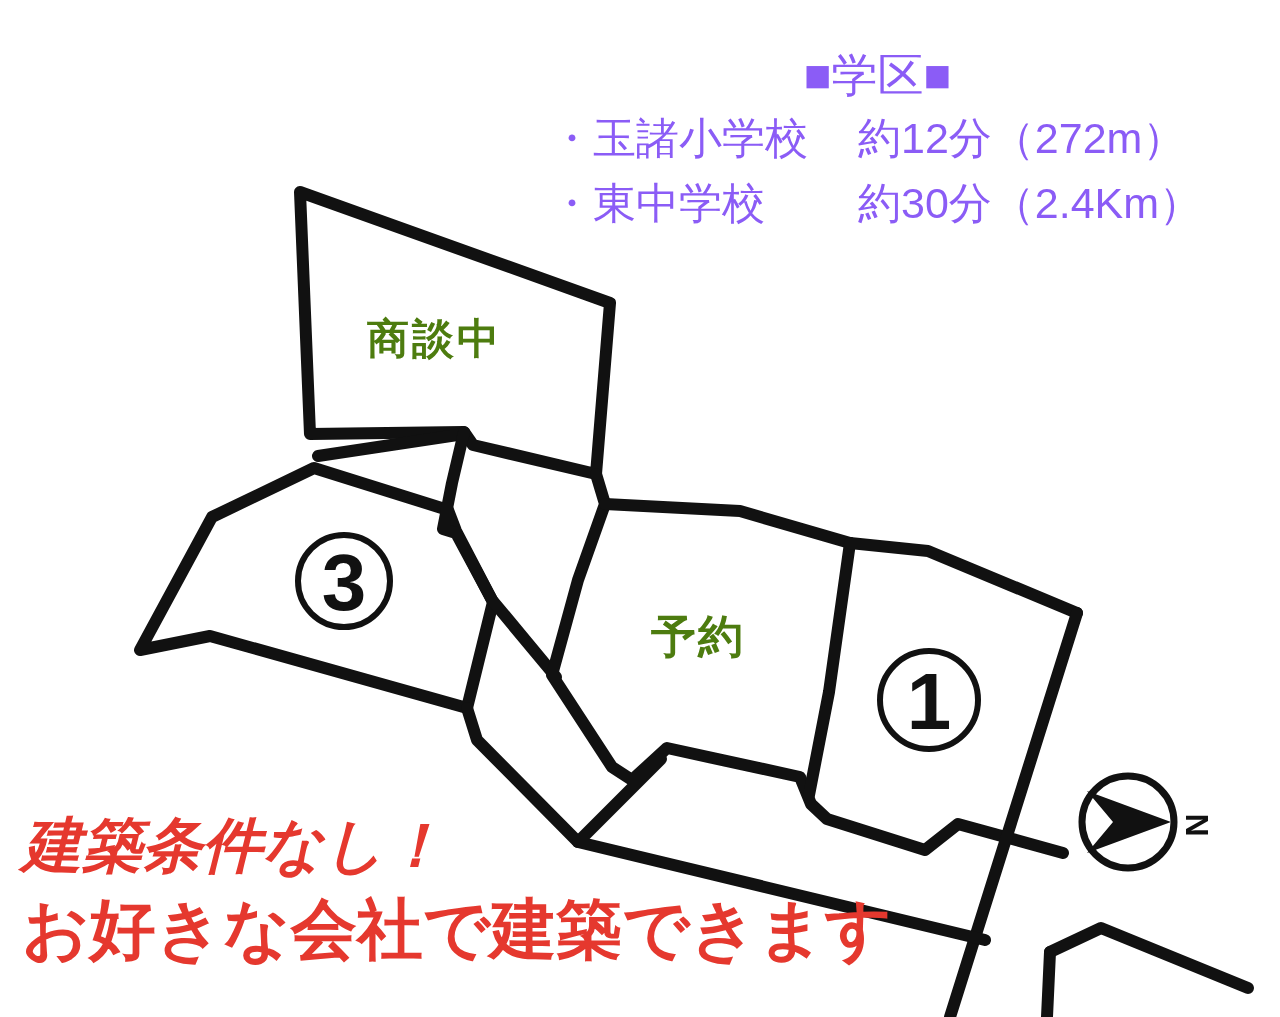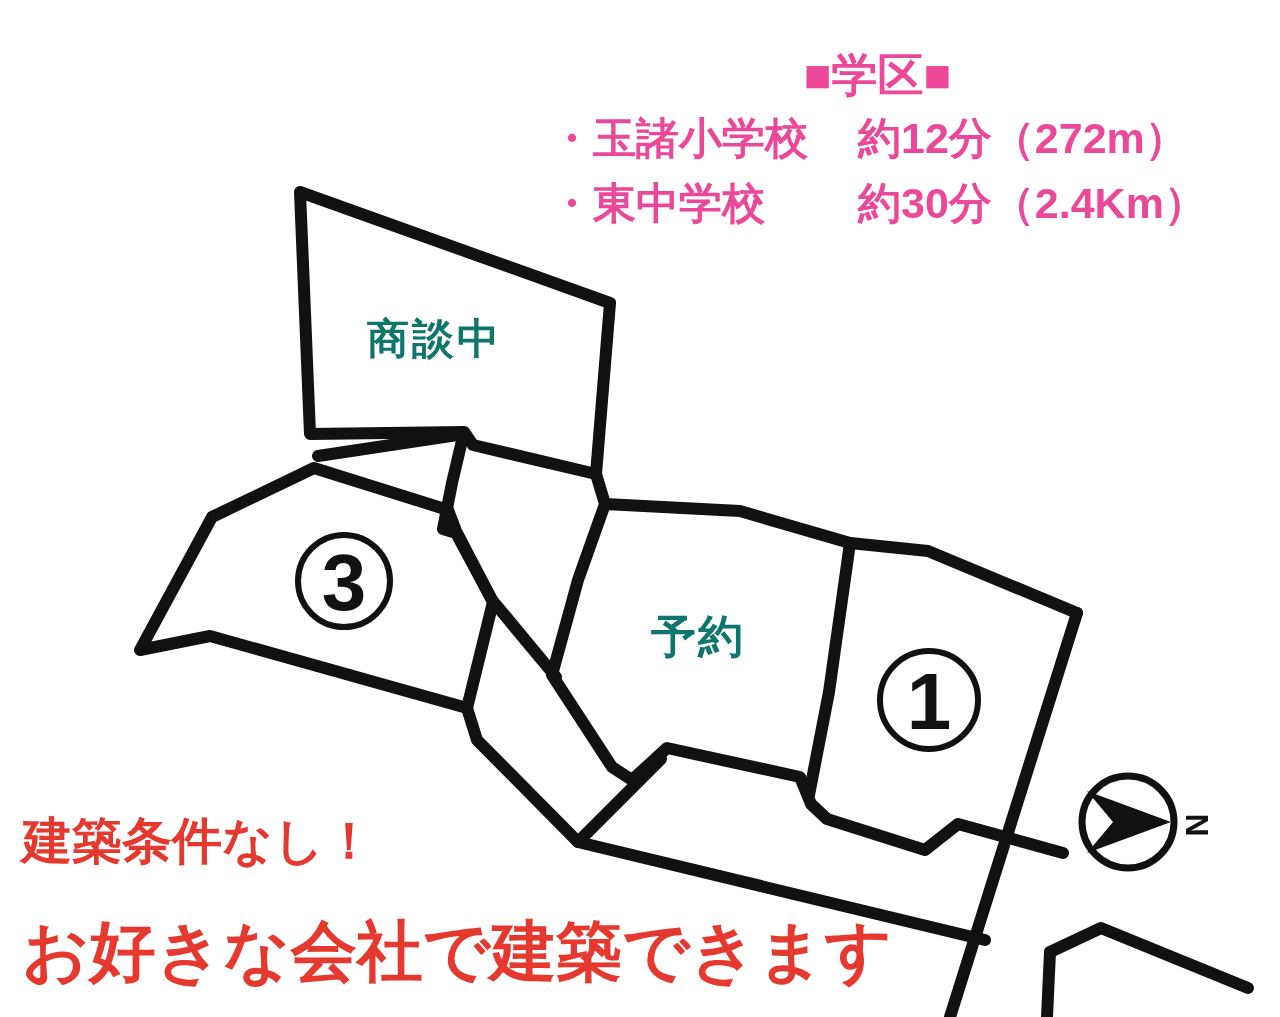--- a/index.html
+++ b/index.html
@@ -56,22 +56,22 @@
     font-family: "Liberation Sans", "DejaVu Sans", sans-serif;
     font-weight: bold;
     font-size: 32px;
     text-anchor: middle;
   }
   .school-block {
     position: absolute;
     left: 550px;
     top: 50px;
     width: 655px;
-    color: #ec4899;
-    font-weight: bold;
+    color: #8b5cf6;
+    font-weight: normal;
     white-space: nowrap;
   }
   .school-title {
     text-align: center;
     font-size: 46px;
     line-height: 1.1;
     margin-bottom: 16px;
   }
   .school-row {
     font-size: 43px;
@@ -83,21 +83,21 @@
   .school-name {
     display: inline-block;
     width: 308px;
     flex: 0 0 308px;
   }
   .school-info {
     display: inline-block;
   }
   .status-label {
     position: absolute;
-    color: #0f766e;
+    color: #4d7c0f;
     font-weight: bold;
     white-space: nowrap;
   }
   .status-negotiating {
     left: 367px;
     top: 311px;
     font-size: 42px;
     letter-spacing: 3px;
   }
   .status-reserved {
@@ -108,23 +108,24 @@
   }
   .banner {
     position: absolute;
     left: 22px;
     top: 816px;
     color: #e5382e;
     font-weight: bold;
     white-space: nowrap;
   }
   .banner-line1 {
-    font-size: 50px;
+    font-size: 60px;
     line-height: 1.0;
-    margin-bottom: 52px;
+    margin-bottom: 20px;
+    font-style: italic;
   }
   .banner-line2 {
     font-size: 66px;
     line-height: 1.0;
   }
 </style>
 </head>
 <body>
 
 <div class="canvas">

